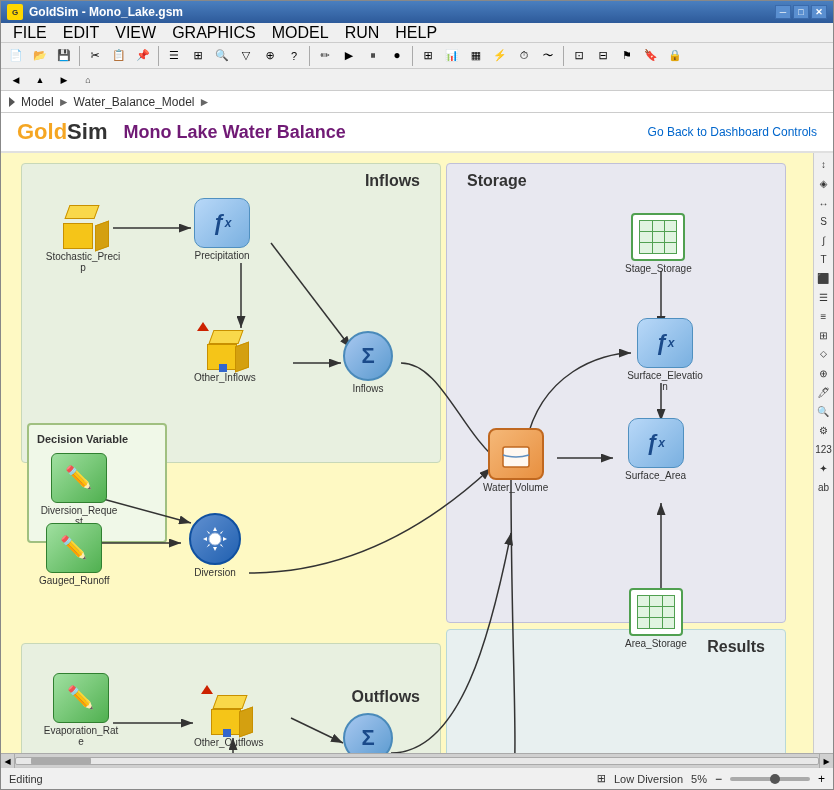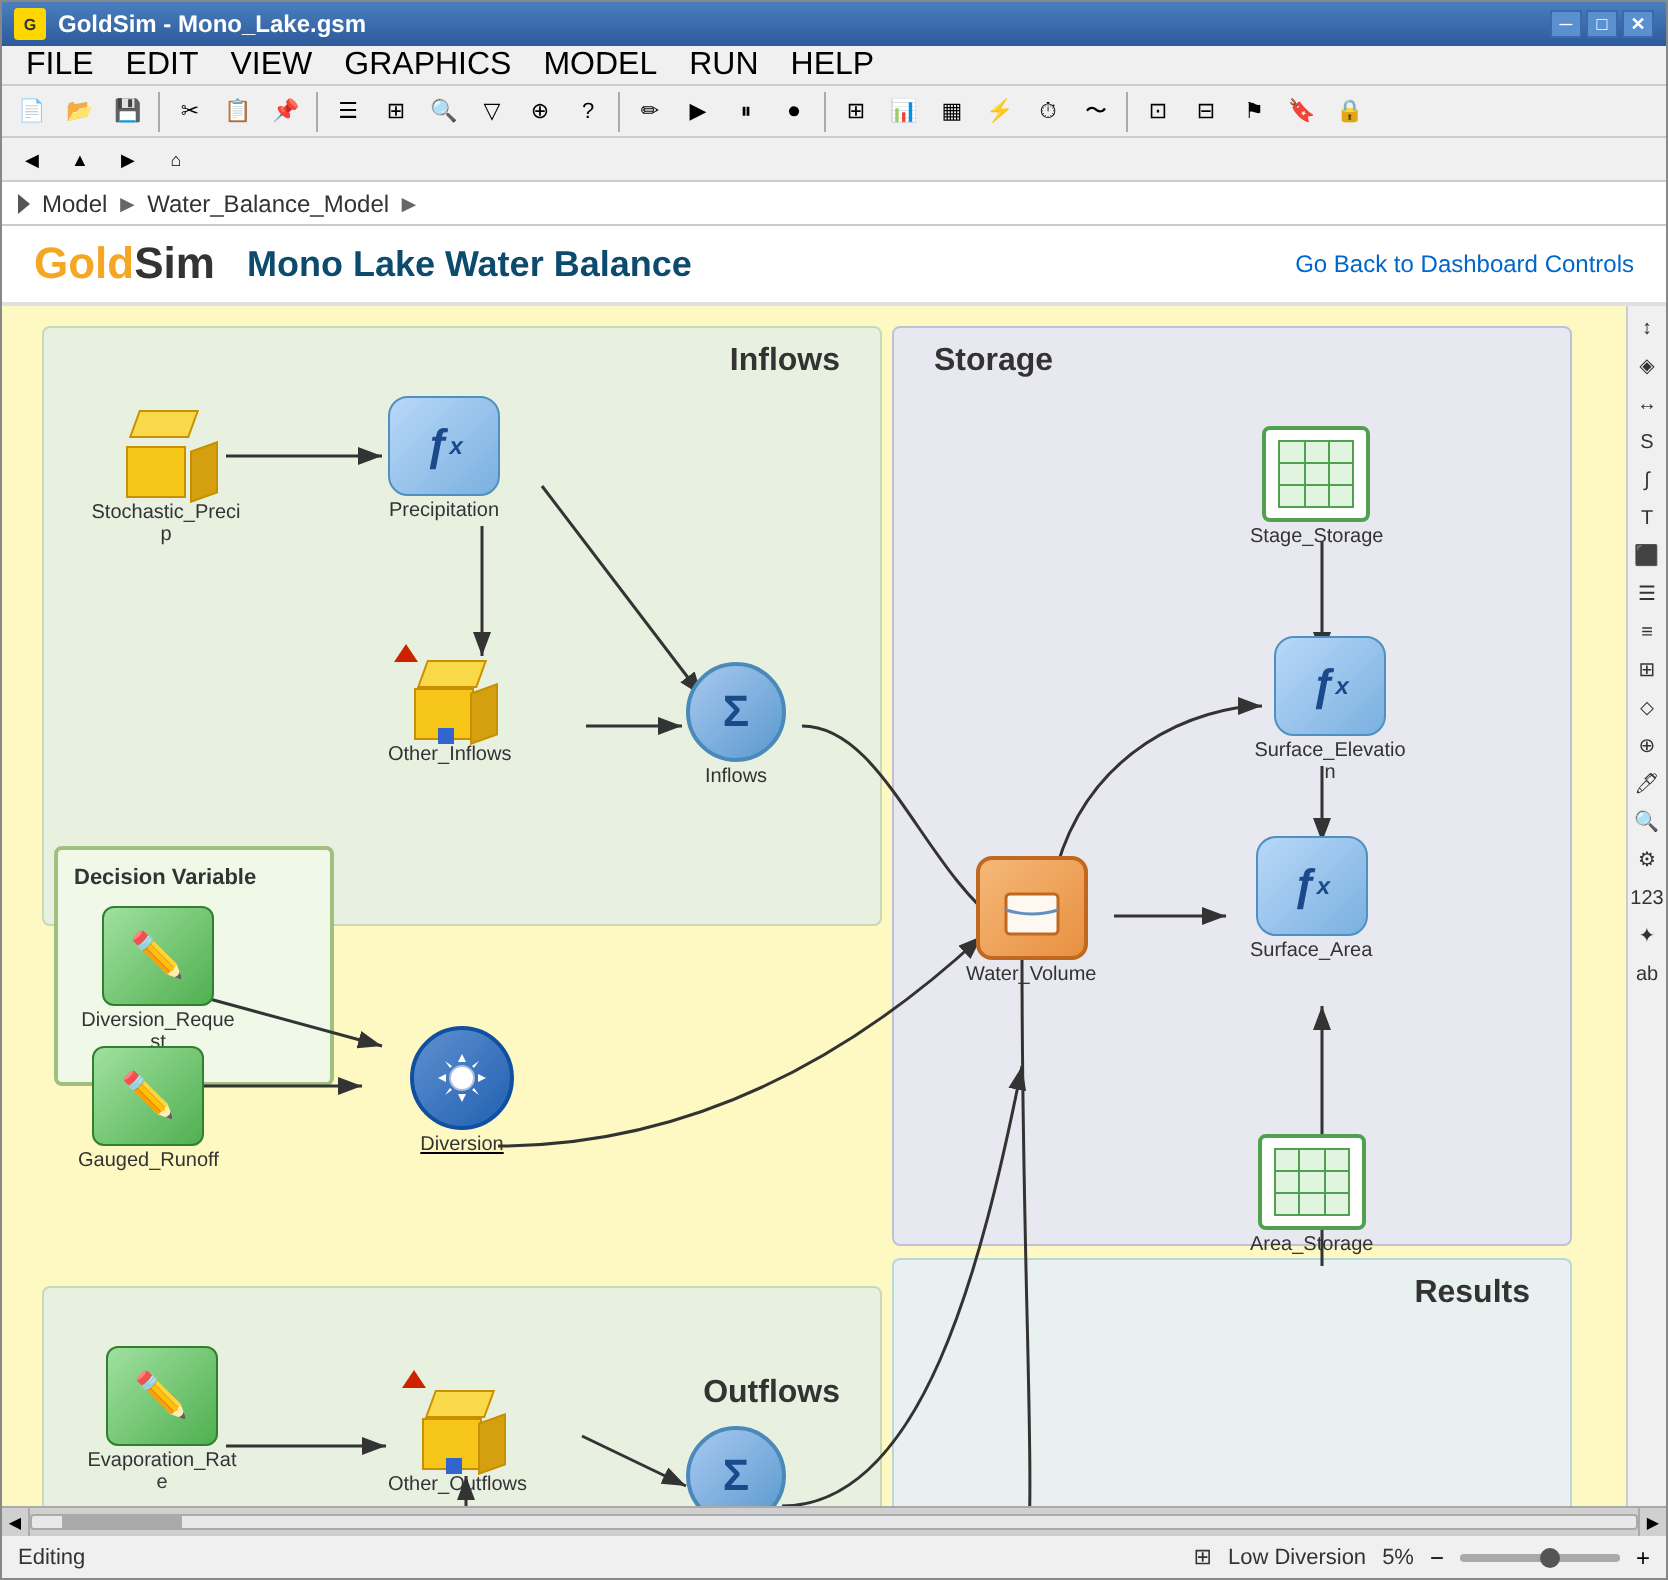--- a/index.html
+++ b/index.html
@@ -27,21 +27,21 @@
     
     .breadcrumb-bar { background: white; height: 22px; display: flex; align-items: center; padding: 0 8px; border-bottom: 1px solid #ccc; flex-shrink: 0; font-size: 12px; }
     .breadcrumb-item { color: #333; }
     .breadcrumb-sep { margin: 0 4px; color: #666; }
     .breadcrumb-arrow { width: 0; height: 0; border-top: 5px solid transparent; border-bottom: 5px solid transparent; border-left: 6px solid #555; margin-right: 6px; }
 
     
     .header { background: white; height: 40px; display: flex; align-items: center; padding: 0 16px; border-bottom: 2px solid #e0e0e0; flex-shrink: 0; }
     .logo { font-size: 22px; font-weight: bold; color: #333; margin-right: 16px; }
     .logo span { color: #f5a623; margin-top: 26px; }
-    .header-title { font-size: 18px; font-weight: bold; color: #0c4a6e; flex: 1; }
+    .header-title { font-size: 18px; font-weight: bold; color: #701a75; flex: 1; }
     .back-link { color: #0066cc; font-size: 12px; text-decoration: none; cursor: pointer; }
 
     
     .canvas-area { flex: 1; background: #e8e8e8; overflow: hidden; position: relative; }
 
     
     .right-toolbar { position: absolute; right: 0; top: 0; width: 20px; height: 100%; background: #f0f0f0; border-left: 1px solid #ccc; display: flex; flex-direction: column; align-items: center; padding: 2px 0; gap: 1px; z-index: 10; }
     .rt-btn { width: 18px; height: 18px; border: 1px solid transparent; background: transparent; cursor: pointer; display: flex; align-items: center; justify-content: center; font-size: 10px; color: #333; }
 
     
@@ -265,21 +265,21 @@
         <span class="node-label">Diversion_Request</span>
       </div>
 
       <div class="node" style="left:38px; top:370px;">
         <div style="width:56px;height:50px;background:linear-gradient(135deg,#a0e0a0,#50b050);border-radius:6px;border:1.5px solid #308030;display:flex;align-items:center;justify-content:center;">
           <span style="font-size:22px;">✏️</span>
         </div>
         <span class="node-label">Gauged_Runoff</span>
       </div>
 
-      <div class="node" style="left:204px; top:360px;text-decoration:underline;">
+      <div class="node" style="left:188px; top:360px;">
         <div style="width:52px;height:52px;background:linear-gradient(135deg,#6090d0,#2060b0);border-radius:50%;border:2px solid #1050a0;display:flex;align-items:center;justify-content:center;">
           <svg width="30" height="30" viewBox="0 0 30 30">
             <circle cx="15" cy="15" r="6" fill="white" stroke="#aac0e0" stroke-width="1"></circle>
             <path d="M15 3 L13 7 L17 7 Z M15 27 L13 23 L17 23 Z M3 15 L7 13 L7 17 Z M27 15 L23 13 L23 17 Z M6.5 6.5 L9 10 L10 9 Z M23.5 6.5 L21 10 L20 9 Z M6.5 23.5 L9 20 L10 21 Z M23.5 23.5 L21 20 L20 21 Z" fill="white"></path>
           </svg>
         </div>
         <span class="node-label">Diversion</span>
       </div>
 
       <div class="node" style="left:482px; top:275px;">
@@ -312,21 +312,21 @@
       <div class="node" style="left:624px; top:165px;">
         <div style="width:56px;height:50px;background:linear-gradient(135deg,#b8d8f8,#7ab0e0);border-radius:10px;border:1.5px solid #5090c0;display:flex;align-items:center;justify-content:center;font-size:22px;font-style:italic;font-weight:bold;color:#1a4a8a;">ƒ<span style="font-size:12px;vertical-align:super;color:#1a4a8a;">x</span></div>
         <span class="node-label">Surface_Elevation</span>
       </div>
 
       <div class="node" style="left:624px; top:265px;">
         <div style="width:56px;height:50px;background:linear-gradient(135deg,#b8d8f8,#7ab0e0);border-radius:10px;border:1.5px solid #5090c0;display:flex;align-items:center;justify-content:center;font-size:22px;font-style:italic;font-weight:bold;color:#1a4a8a;">ƒ<span style="font-size:12px;vertical-align:super;color:#1a4a8a;">x</span></div>
         <span class="node-label">Surface_Area</span>
       </div>
 
-      <div class="node" style="left:624px; top:414px;">
+      <div class="node" style="left:624px; top:435px;">
         <div style="width:54px;height:48px;background:white;border-radius:4px;border:2px solid #50a050;display:flex;align-items:center;justify-content:center;overflow:hidden;">
           <div style="display:grid;grid-template-columns:repeat(3,1fr);grid-template-rows:repeat(3,1fr);gap:1px;width:38px;height:34px;background:#50a050;border:1px solid #50a050;">
             <div style="background:#e0f4e0;"></div>
               <div style="background:#e0f4e0;"></div>
               <div style="background:#e0f4e0;"></div>
             <div style="background:#e0f4e0;"></div>
               <div style="background:#e0f4e0;"></div>
               <div style="background:#e0f4e0;"></div>
             <div style="background:#e0f4e0;"></div>
               <div style="background:#e0f4e0;"></div>

